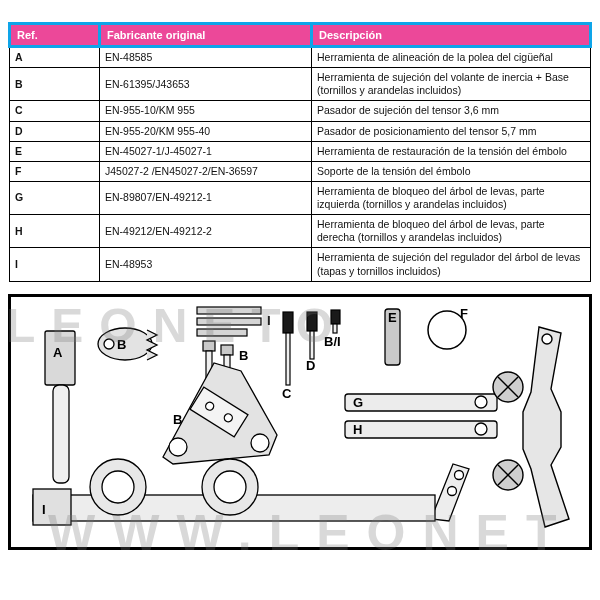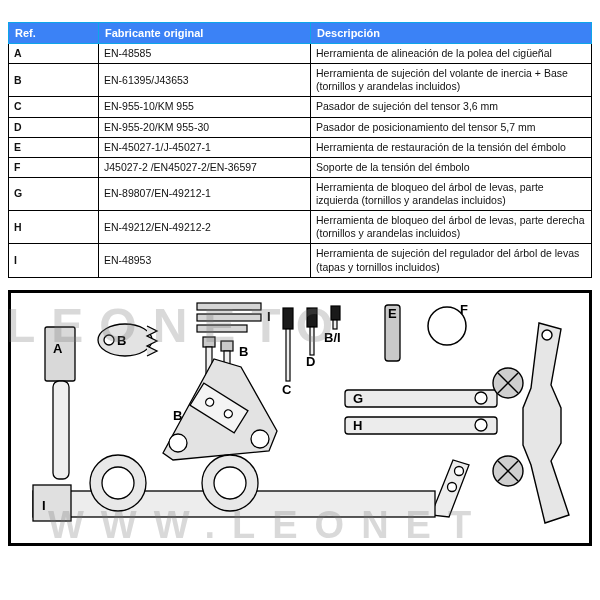--- a/index.html
+++ b/index.html
@@ -4,22 +4,22 @@
 <style>
   * { box-sizing: border-box; margin: 0; padding: 0; }
   html, body { width: 600px; height: 600px; background: #ffffff; }
   body { font-family: "Liberation Sans", sans-serif; position: relative; overflow: hidden; }
 
   .page { position: relative; width: 600px; height: 600px; background: #fff; }
 
   
   table.tools { border-collapse: collapse; margin: 22px 8px 0 8px; width: 584px; table-layout: fixed; }
   table.tools th {
-    background: #3b82f6; color: #fff; font-size: 11px; font-weight: bold;
-    text-align: left; padding: 4px 6px; border: 1px solid #0ea5e9;
+    background: #ec4899; color: #fff; font-size: 11px; font-weight: bold;
+    text-align: left; padding: 4px 6px; border: 3px solid #0ea5e9;
   }
   table.tools th + th { border-left: 1px solid #fff; }
   table.tools td {
     border: 1px solid #000; font-size: 10.5px; color: #111;
     padding: 3px 5px; vertical-align: middle; line-height: 1.25;
   }
   td.ref { font-weight: bold; font-size: 12px; }
 
   
   .diagram {
@@ -30,21 +30,21 @@
   .diagram text { font-family: "Liberation Sans", sans-serif; font-weight: bold; font-size: 13px; fill: #000; }
 
   
   .wm {
     position: absolute; font-weight: 700; color: rgba(120,120,120,0.28);
     pointer-events: none; white-space: nowrap; z-index: 5;
     font-family: "Liberation Sans", sans-serif;
   }
   .wm1 { left: 6px;  top: 42px;  font-size: 50px; letter-spacing: 14px; }
   .wm2 { left: 6px;  top: 276px; font-size: 48px; letter-spacing: 16px; }
-  .wm3 { left: 48px; top: 482px; font-size: 38px; letter-spacing: 17px; }
+  .wm3 { left: 48px; top: 482px; font-size: 50px; letter-spacing: 17px; }
 </style>
 </head>
 <body>
 
 <div class="page">
 
   <div class="wm wm2">LEONETO</div>
   <div class="wm wm3">WWW.LEONET</div>
 
   <table class="tools">
@@ -71,21 +71,21 @@
         <td class="fab">EN-61395/J43653</td>
         <td class="desc">Herramienta de sujeción del volante de inercia + Base (tornillos y arandelas incluidos)</td>
       </tr>
       <tr>
         <td class="ref">C</td>
         <td class="fab">EN-955-10/KM 955</td>
         <td class="desc">Pasador de sujeción del tensor 3,6 mm</td>
       </tr>
       <tr>
         <td class="ref">D</td>
-        <td class="fab">EN-955-20/KM 955-30</td>
+        <td class="fab">EN-955-20/KM 955-40</td>
         <td class="desc">Pasador de posicionamiento del tensor 5,7 mm</td>
       </tr>
       <tr>
         <td class="ref">E</td>
         <td class="fab">EN-45027-1/J-45027-1</td>
         <td class="desc">Herramienta de restauración de la tensión del émbolo</td>
       </tr>
       <tr>
         <td class="ref">F</td>
         <td class="fab">J45027-2 /EN45027-2/EN-36597</td>

